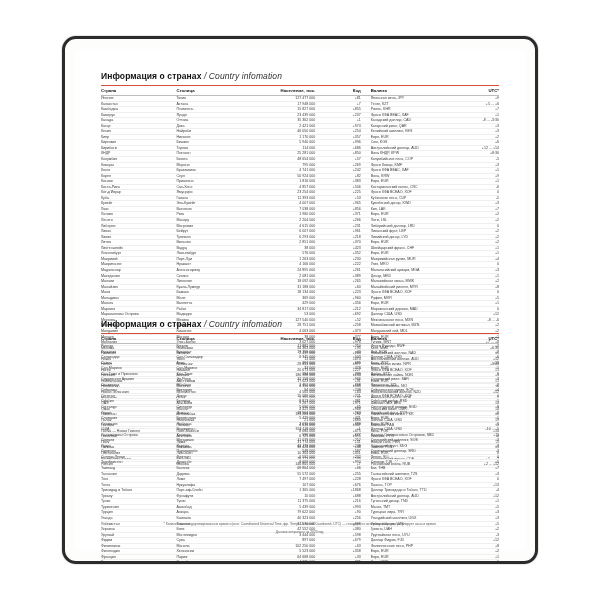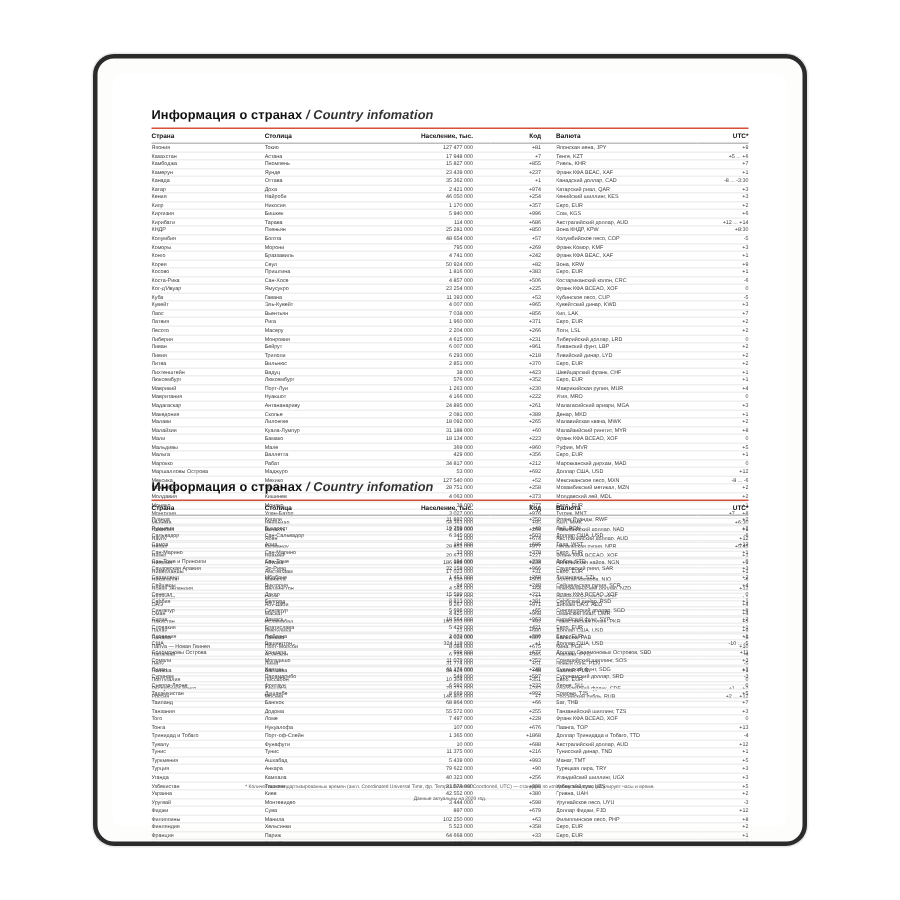--- a/index.html
+++ b/index.html
@@ -37,21 +37,21 @@
   .sect-title{
     font-size:8.5px;
     font-weight:bold;
     color:#111;
     letter-spacing:.1px;
     margin:0 0 3px 0;
     line-height:11px;
   }
   .sect-title .it{
     font-style:italic;
-    font-weight:bold;
+    font-weight:normal;
     color:#333;
   }
   .rule{
     height:1px;background:#d8503a;margin-bottom:2px;
   }
   table{
     width:100%;
     border-collapse:collapse;
     table-layout:fixed;
   }

